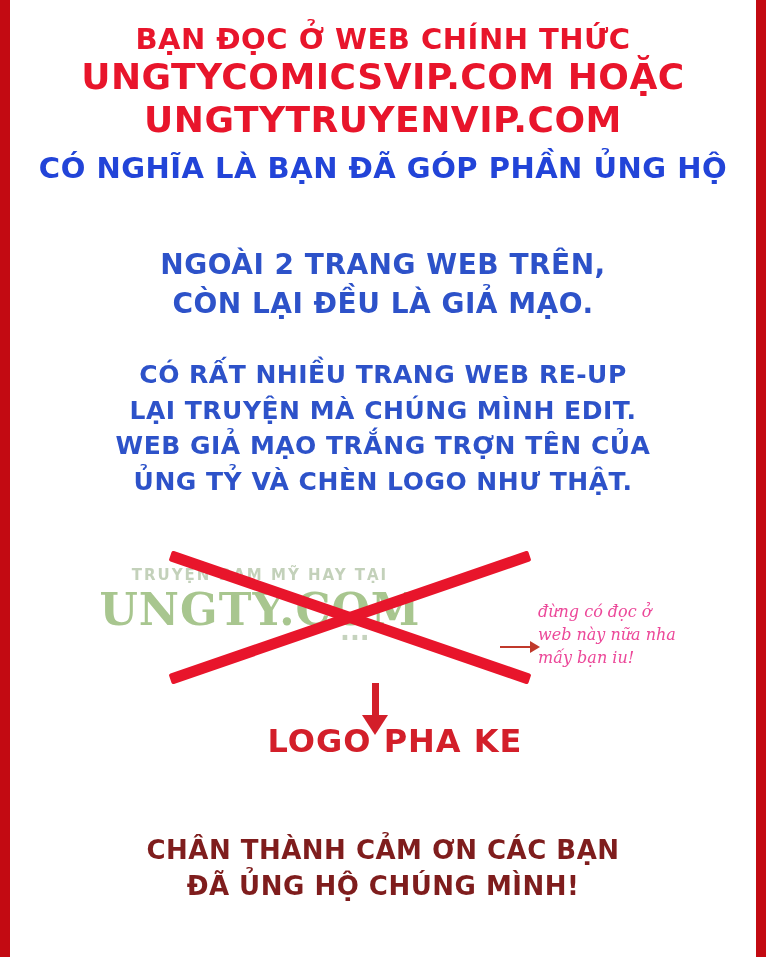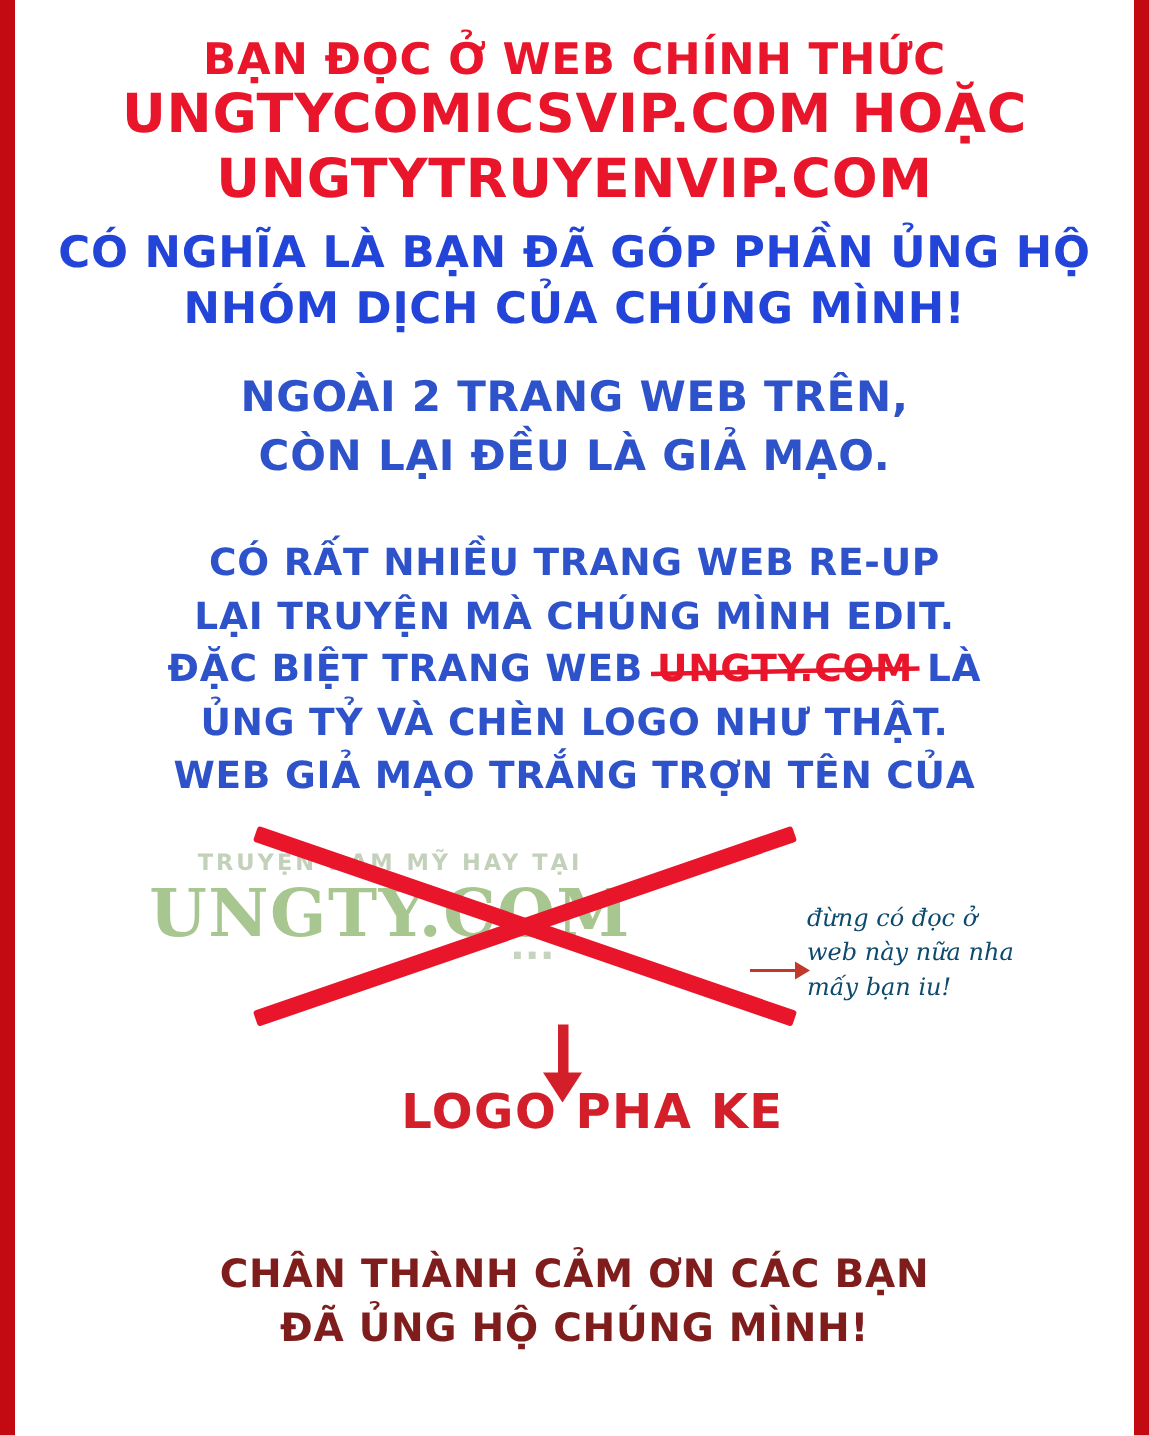--- a/index.html
+++ b/index.html
@@ -170,21 +170,21 @@
     border-radius: 2px;
   }
   .cross span.a { transform: rotate(19deg); }
   .cross span.b { transform: rotate(-19deg); }
 
   .note-handwriting {
     position: absolute;
     top: 600px;
     left: 528px;
     width: 190px;
-    color: #0c4a6e;
+    color: #ec4899;
     font-size: 16px;
     font-family: "DejaVu Serif", serif;
     line-height: 1.45;
     font-style: italic;
   }
   .note-arrow {
     position: absolute;
     top: 640px;
     left: 490px;
     width: 44px;
@@ -268,36 +268,32 @@
 
   <div class="content">
 
     <div class="block red-head">
       <div class="line1">BẠN ĐỌC Ở WEB CHÍNH THỨC</div>
       <div class="line2">UNGTYCOMICSVIP.COM HOẶC UNGTYTRUYENVIP.COM</div>
     </div>
 
     <div class="block blue-head">
       <div>CÓ NGHĨA LÀ BẠN ĐÃ GÓP PHẦN ỦNG HỘ</div>
-      <div>NHÓM DỊCH CỦA CHÚNG MÌNH!</div>
     </div>
 
     <div class="block blue-body-1">
       <div>NGOÀI 2 TRANG WEB TRÊN,</div>
       <div>CÒN LẠI ĐỀU LÀ GIẢ MẠO.</div>
     </div>
 
     <div class="block blue-body-2">
       <div>CÓ RẤT NHIỀU TRANG WEB RE-UP</div>
       <div>LẠI TRUYỆN MÀ CHÚNG MÌNH EDIT.</div>
-      <div>
-        <span>ĐẶC BIỆT TRANG WEB </span><span class="strike-word">UNGTY.COM</span><span> LÀ</span>
-      </div>
+      <div>WEB GIẢ MẠO TRẮNG TRỢN TÊN CỦA</div>
       <div>ỦNG TỶ VÀ CHÈN LOGO NHƯ THẬT.</div>
-      <div>WEB GIẢ MẠO TRẮNG TRỢN TÊN CỦA</div>
     </div>
 
     <div class="fake-logo-area">
       <div class="fake-logo-caption">TRUYỆN ĐAM MỸ HAY TẠI</div>
       <div class="fake-logo-text">UNGTY.COM</div>
       <div class="fake-logo-dots">...</div>
     </div>
 
     <div class="cross">
       <span class="a"></span>

